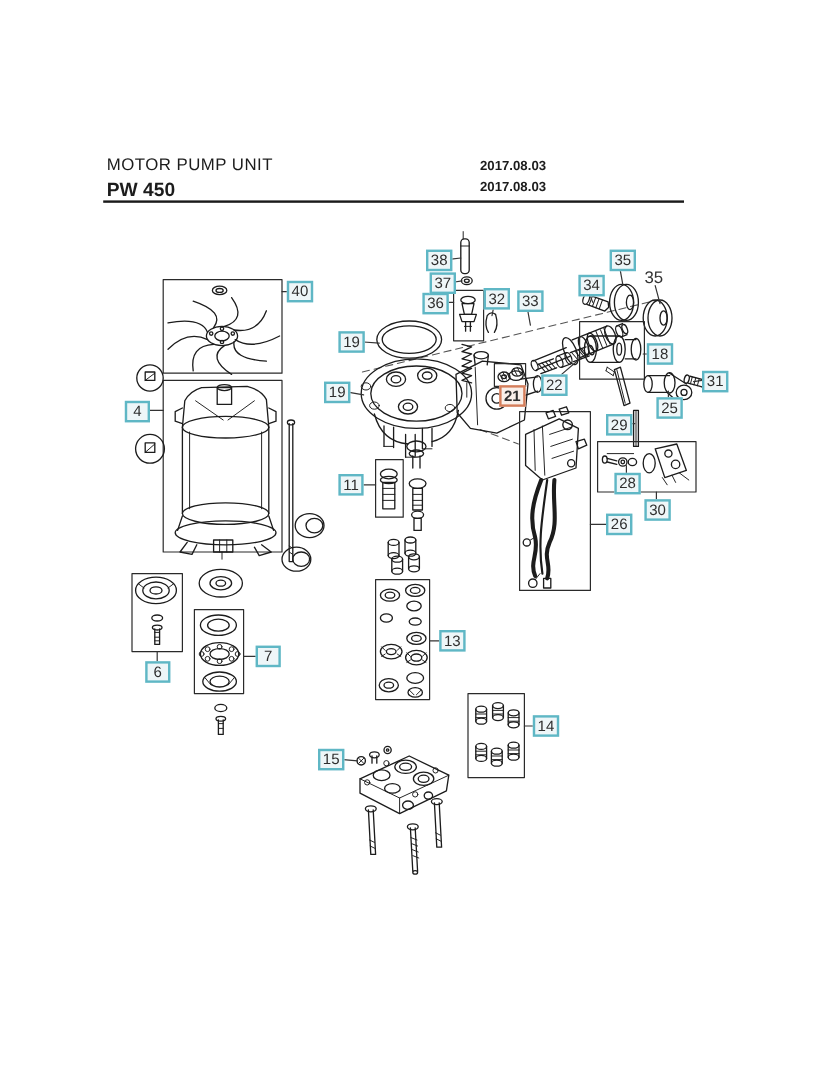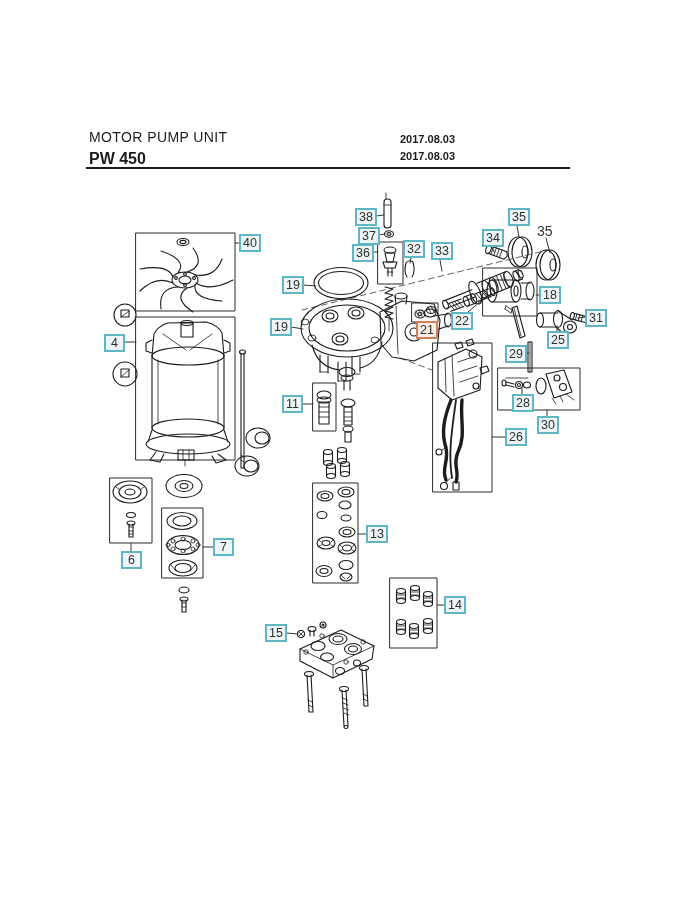--- a/index.html
+++ b/index.html
@@ -24,21 +24,21 @@
   svg.diagram .w{stroke-width:3.4;}                     
   svg.diagram .w2{stroke-width:1.8;}
   
   .co{
     position:absolute;box-sizing:border-box;min-width:21px;height:18px;
     padding:0 2px;border:2px solid var(--callout-teal,#5fb7c5);
     background:var(--callout-teal-bg,#eef6f8);
     color:#2e2e2e;font-size:12.5px;line-height:14px;text-align:center;
     cursor:pointer;
   }
-  .co.hl{border-color:var(--callout-highlight,#d57e5b);background:var(--callout-highlight-bg,#f9efe9);}
+  .co.hl{border-color:var(--callout-highlight,#d57e5b);background:var(--callout-highlight-bg,#f9efe9);font-weight:bold;}
   .co-plain{position:absolute;font-size:14px;color:#333;}
 </style>
 </head>
 <body>
 
 <div class="abs title">MOTOR PUMP UNIT</div>
 <div class="abs model">PW 450</div>
 <div class="abs dates">
   <div>2017.08.03</div>
   <div>2017.08.03</div>

